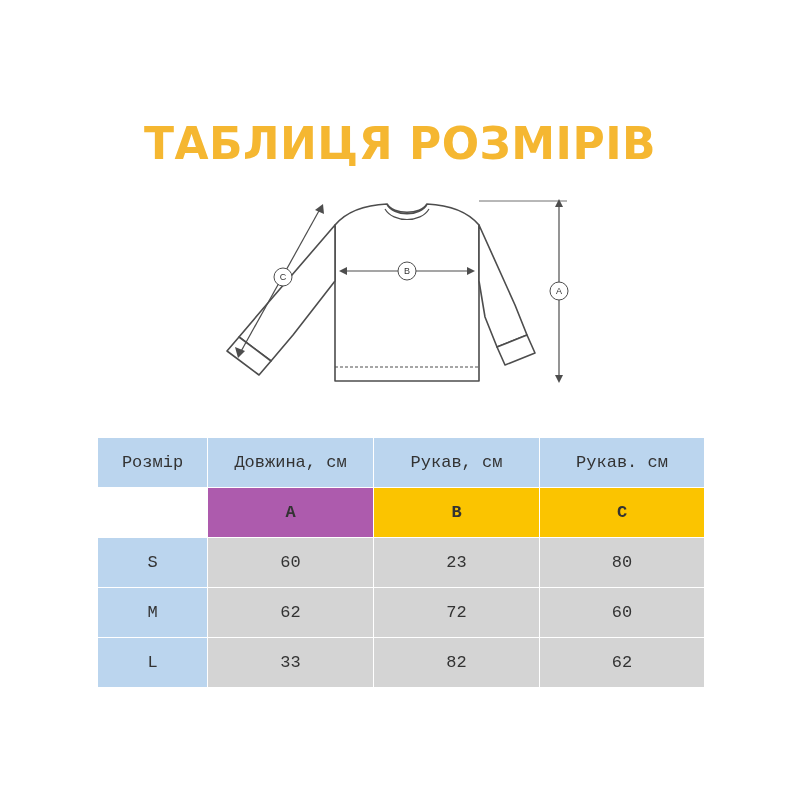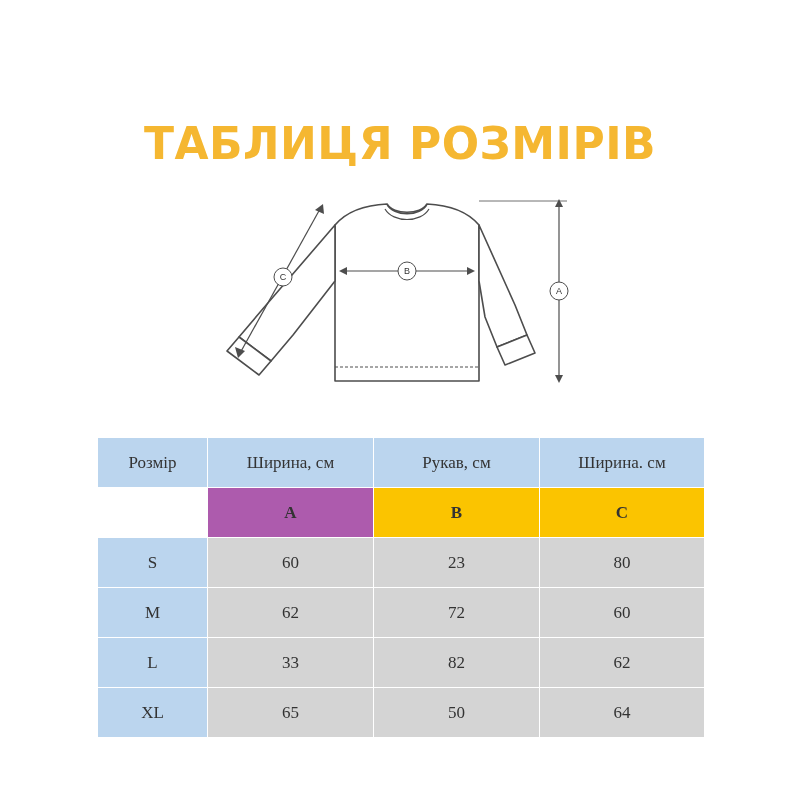--- a/index.html
+++ b/index.html
@@ -49,21 +49,21 @@
     width: 607px;
     table-layout: fixed;
   }
   table.size-table td {
     border: 1px solid #ffffff;
     text-align: center;
     font-size: 17px;
     color: #333333;
     height: 49px;
     padding: 0;
-    font-family: Liberation Serif, serif;
+    font-family: Liberation Mono, monospace;
   }
   col.c-size { width: 110px; }
   col.c-a { width: 166px; }
   col.c-b { width: 166px; }
   col.c-c { width: 165px; }
 
   .hdr {
     background: #BBD5EE;
     font-weight: normal;
     font-size: 17px;
@@ -159,23 +159,23 @@
     <table class="size-table">
       <colgroup>
         <col class="c-size">
         <col class="c-a">
         <col class="c-b">
         <col class="c-c">
       </colgroup>
       <tbody>
         <tr>
           <td class="hdr">Розмір</td>
-          <td class="hdr">Ширина, см</td>
+          <td class="hdr">Довжина, см</td>
           <td class="hdr">Рукав, см</td>
-          <td class="hdr">Ширина. см</td>
+          <td class="hdr">Рукав. см</td>
         </tr>
         <tr>
           <td class="cell-white"></td>
           <td class="cell-purple">A</td>
           <td class="cell-yellow">B</td>
           <td class="cell-yellow">C</td>
         </tr>
         <tr>
           <td class="cell-size">S</td>
           <td class="cell-val">60</td>
@@ -187,23 +187,17 @@
           <td class="cell-val">62</td>
           <td class="cell-val">72</td>
           <td class="cell-val">60</td>
         </tr>
         <tr>
           <td class="cell-size">L</td>
           <td class="cell-val">33</td>
           <td class="cell-val">82</td>
           <td class="cell-val">62</td>
         </tr>
-        <tr>
-          <td class="cell-size">XL</td>
-          <td class="cell-val">65</td>
-          <td class="cell-val">50</td>
-          <td class="cell-val">64</td>
-        </tr>
       </tbody>
     </table>
   </div>
 
 </div>
 
 </body></html>

